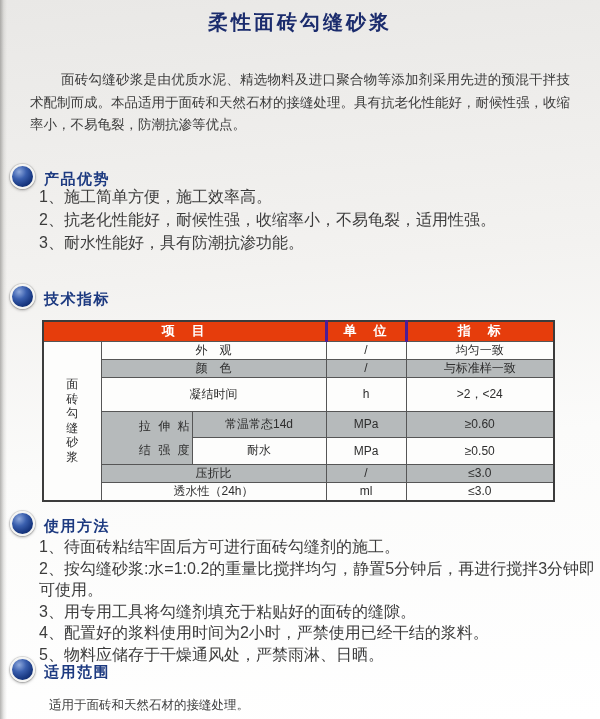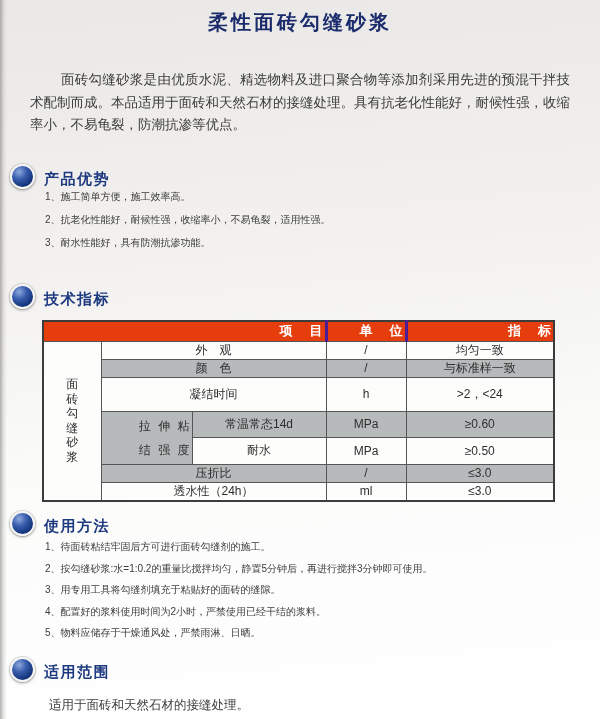--- a/index.html
+++ b/index.html
@@ -21,37 +21,37 @@
     font-size:13.5px;line-height:22.5px;color:#3b3b3b;text-align:justify;text-indent:2.3em;
   }
   .section-header{position:absolute;left:10px;display:flex;align-items:flex-end;gap:9px;}
   .ball{
     width:21px;height:21px;border-radius:50%;flex:0 0 auto;
     background:radial-gradient(circle at 34% 28%,#8fa9dc 0%,#3a5fae 35%,#16357e 70%,#0e2356 100%);
     border:2px solid #f5f5f3;
     box-shadow:0 1px 3px rgba(80,80,80,.55),0 0 0 1px rgba(150,150,150,.25);
   }
   .section-title{font-size:15px;font-weight:bold;color:#1d3a80;letter-spacing:1.5px;}
-  .list{position:absolute;left:45px;color:#3c3c3c;font-size:10px;}
+  .list{position:absolute;left:39px;color:#3c3c3c;font-size:16px;}
   .list-adv .list-item{line-height:23px;}
   .list-usage .list-item{line-height:21.5px;}
   .scope-text{position:absolute;left:33px;top:681px;font-size:12.5px;color:#3c3c3c;margin:16px;}
 
   .spec-table{
     position:absolute;left:42px;top:320px;width:511px;
     border-collapse:collapse;table-layout:fixed;
     background:#fdfdfc;font-size:12px;color:#2e2e2e;
     border:2px solid #3c3c3c;
   }
   .spec-table th,.spec-table td{
     border:1px solid #565656;text-align:center;vertical-align:middle;padding:0;
     overflow:hidden;
   }
   .spec-table th{
-    background:#e63d0c;color:#ffffff;font-weight:bold;font-size:13px;letter-spacing:2px;text-align:right;
+    background:#e63d0c;color:#ffffff;font-weight:bold;font-size:13px;letter-spacing:2px;
   }
   .spec-table th.wdiv{border-left:3px solid #4c1d95;}
   .spec-table tr.gray td{background:#b6babb;}
   .spec-table td.keep-white{background:#fdfdfc;}
   .vert-inner{
     width:15px;margin:0 auto;word-break:break-all;
     font-size:12px;line-height:14.5px;letter-spacing:0;
   }
   .group-line{display:block;line-height:24px;letter-spacing:2px;text-align:right;}
 </style>

